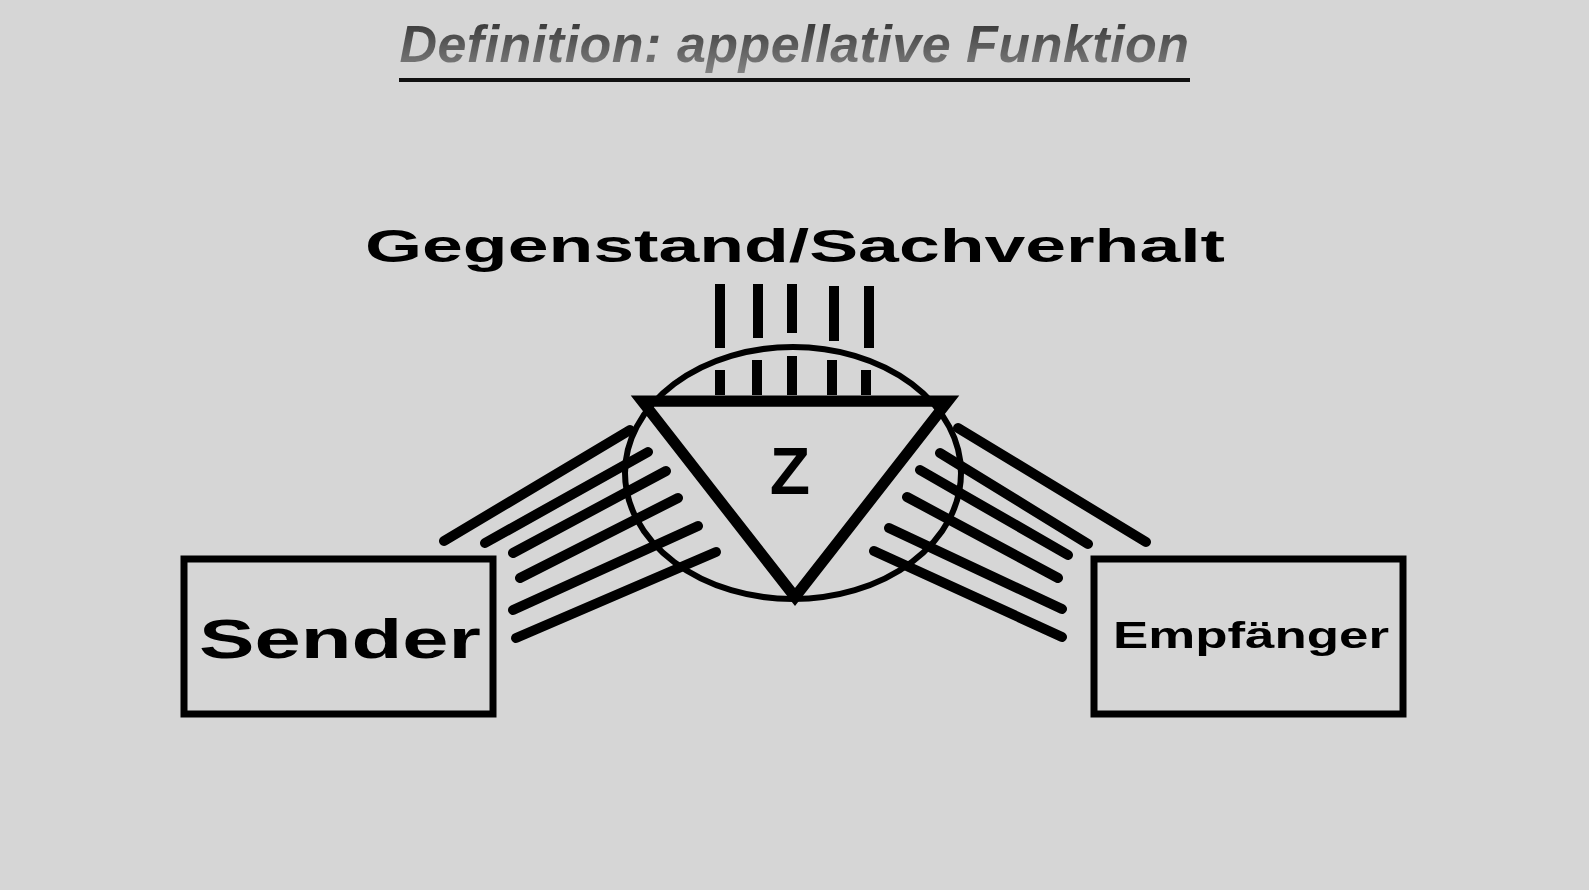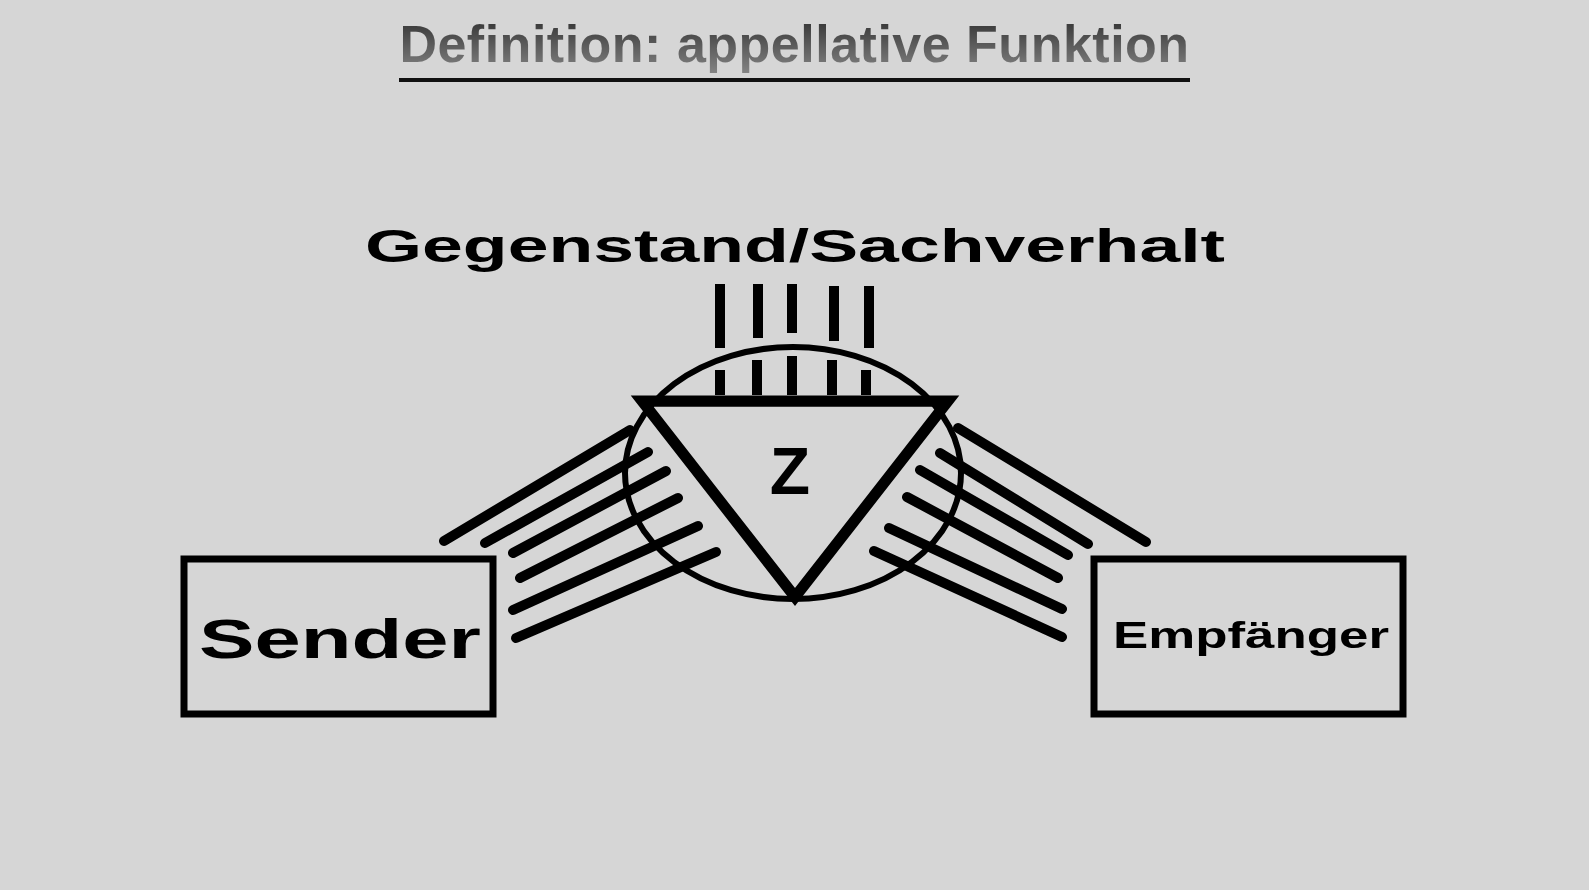--- a/index.html
+++ b/index.html
@@ -20,20 +20,21 @@
       position: absolute;
       left: 0;
       top: 10px;
       width: 1589px;
       text-align: center;
       font-family: "Liberation Sans", sans-serif;
       font-size: 52px;
       font-weight: bold;
       letter-spacing: 0.5px;
       line-height: 68px;
+      font-style: italic;
     }
     .title span {
       display: inline-block;
       background: linear-gradient(to bottom, #262626 0%, #555555 45%, #8a8a8a 100%);
       -webkit-background-clip: text;
       background-clip: text;
       color: transparent;
       border-bottom: 4px solid #111111;
       padding-bottom: 0px;
     }

